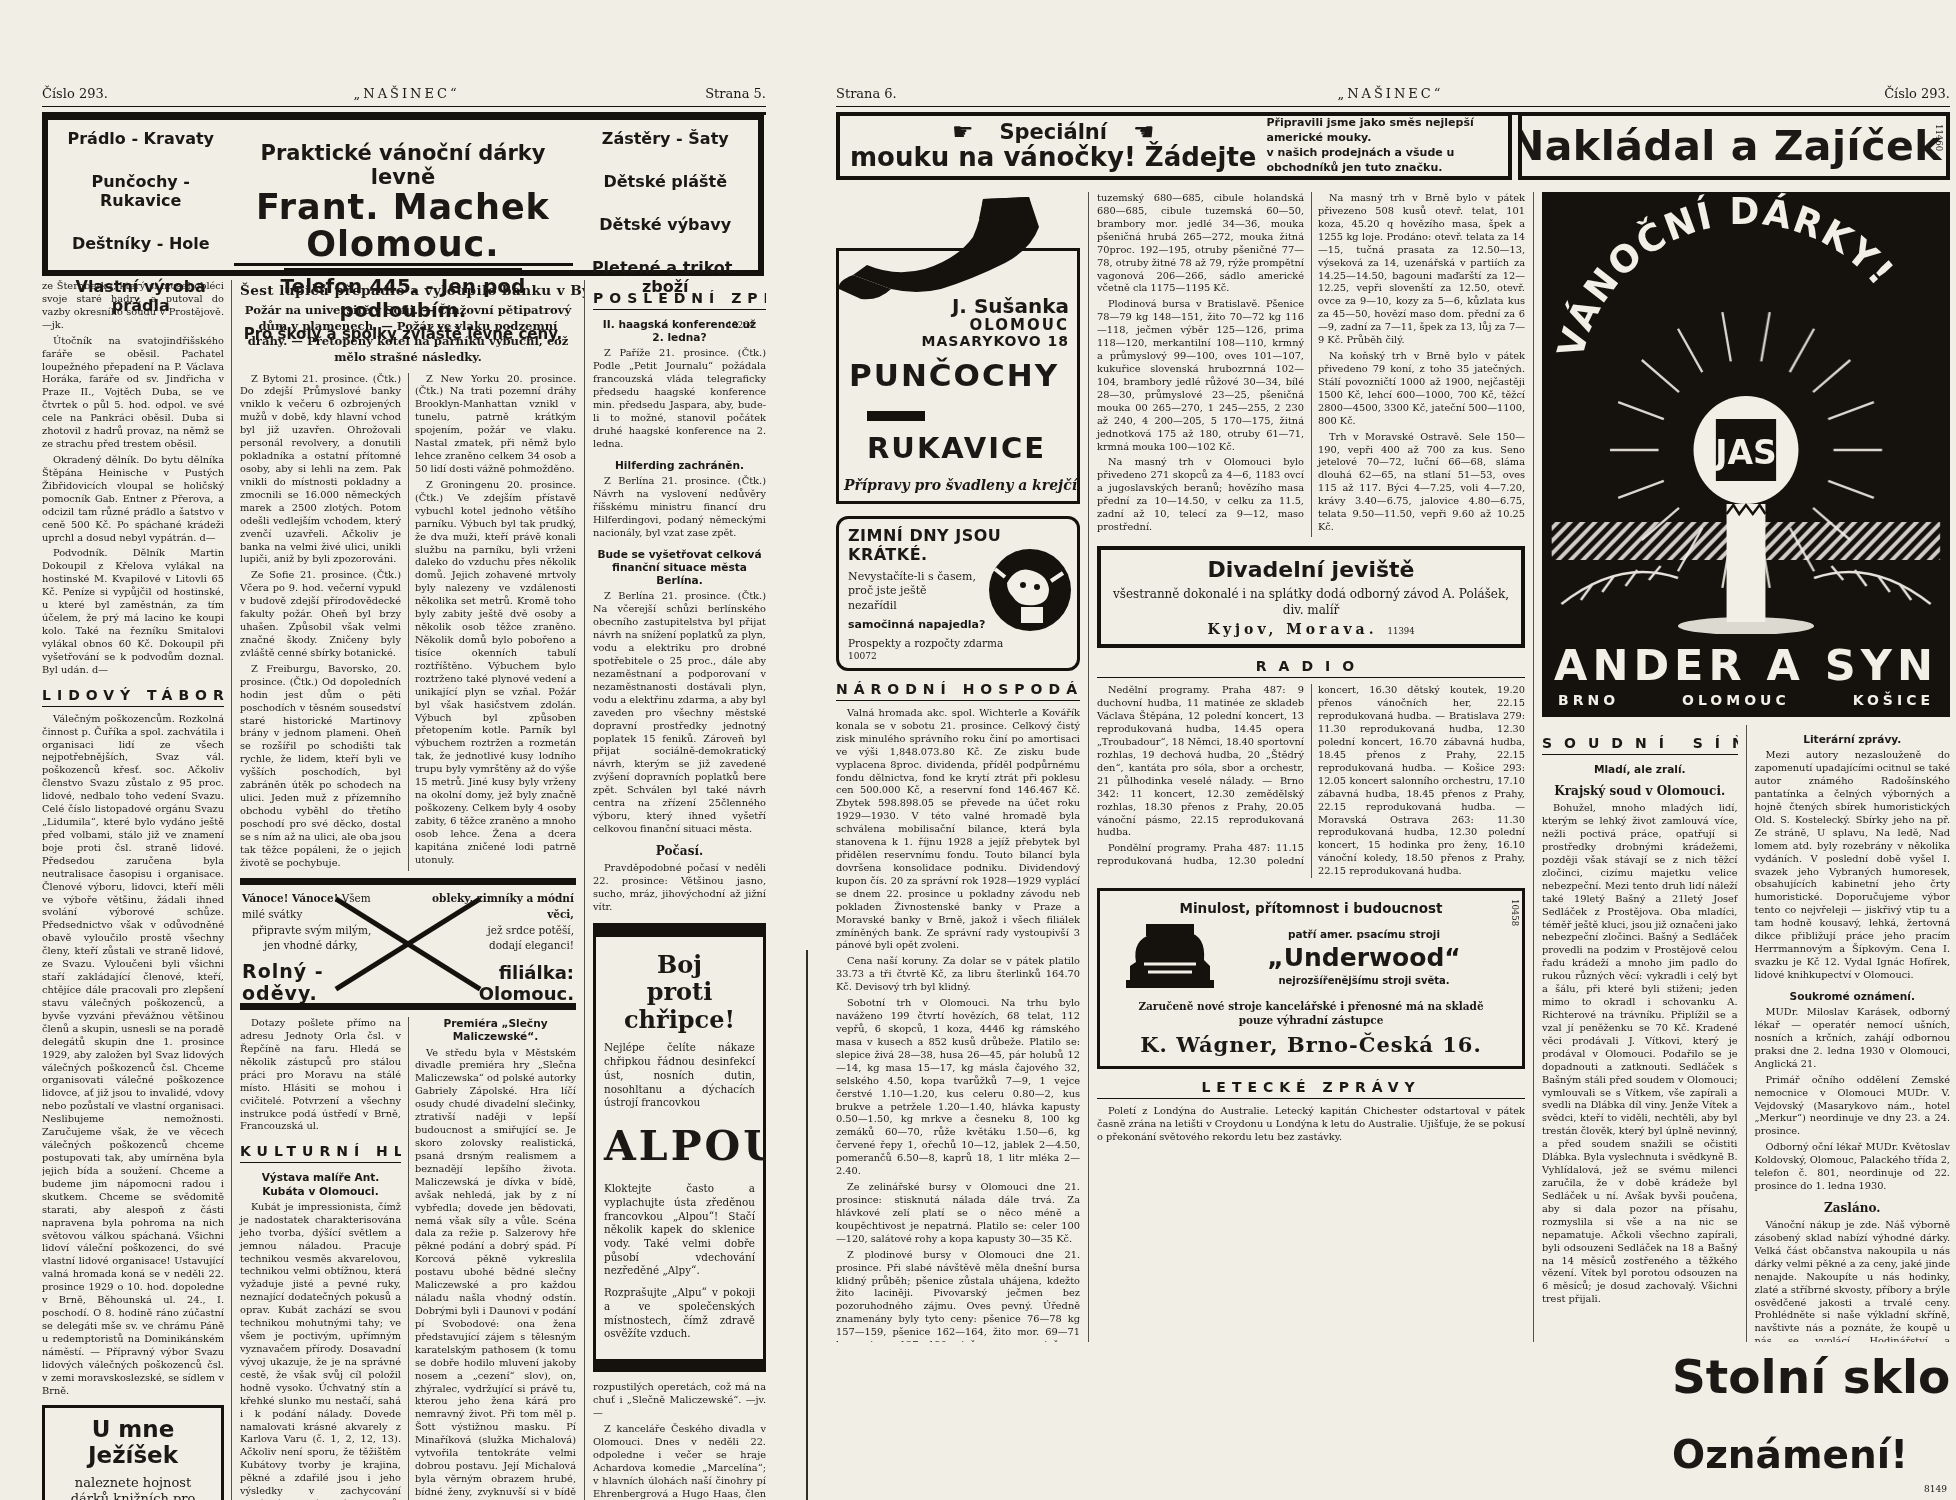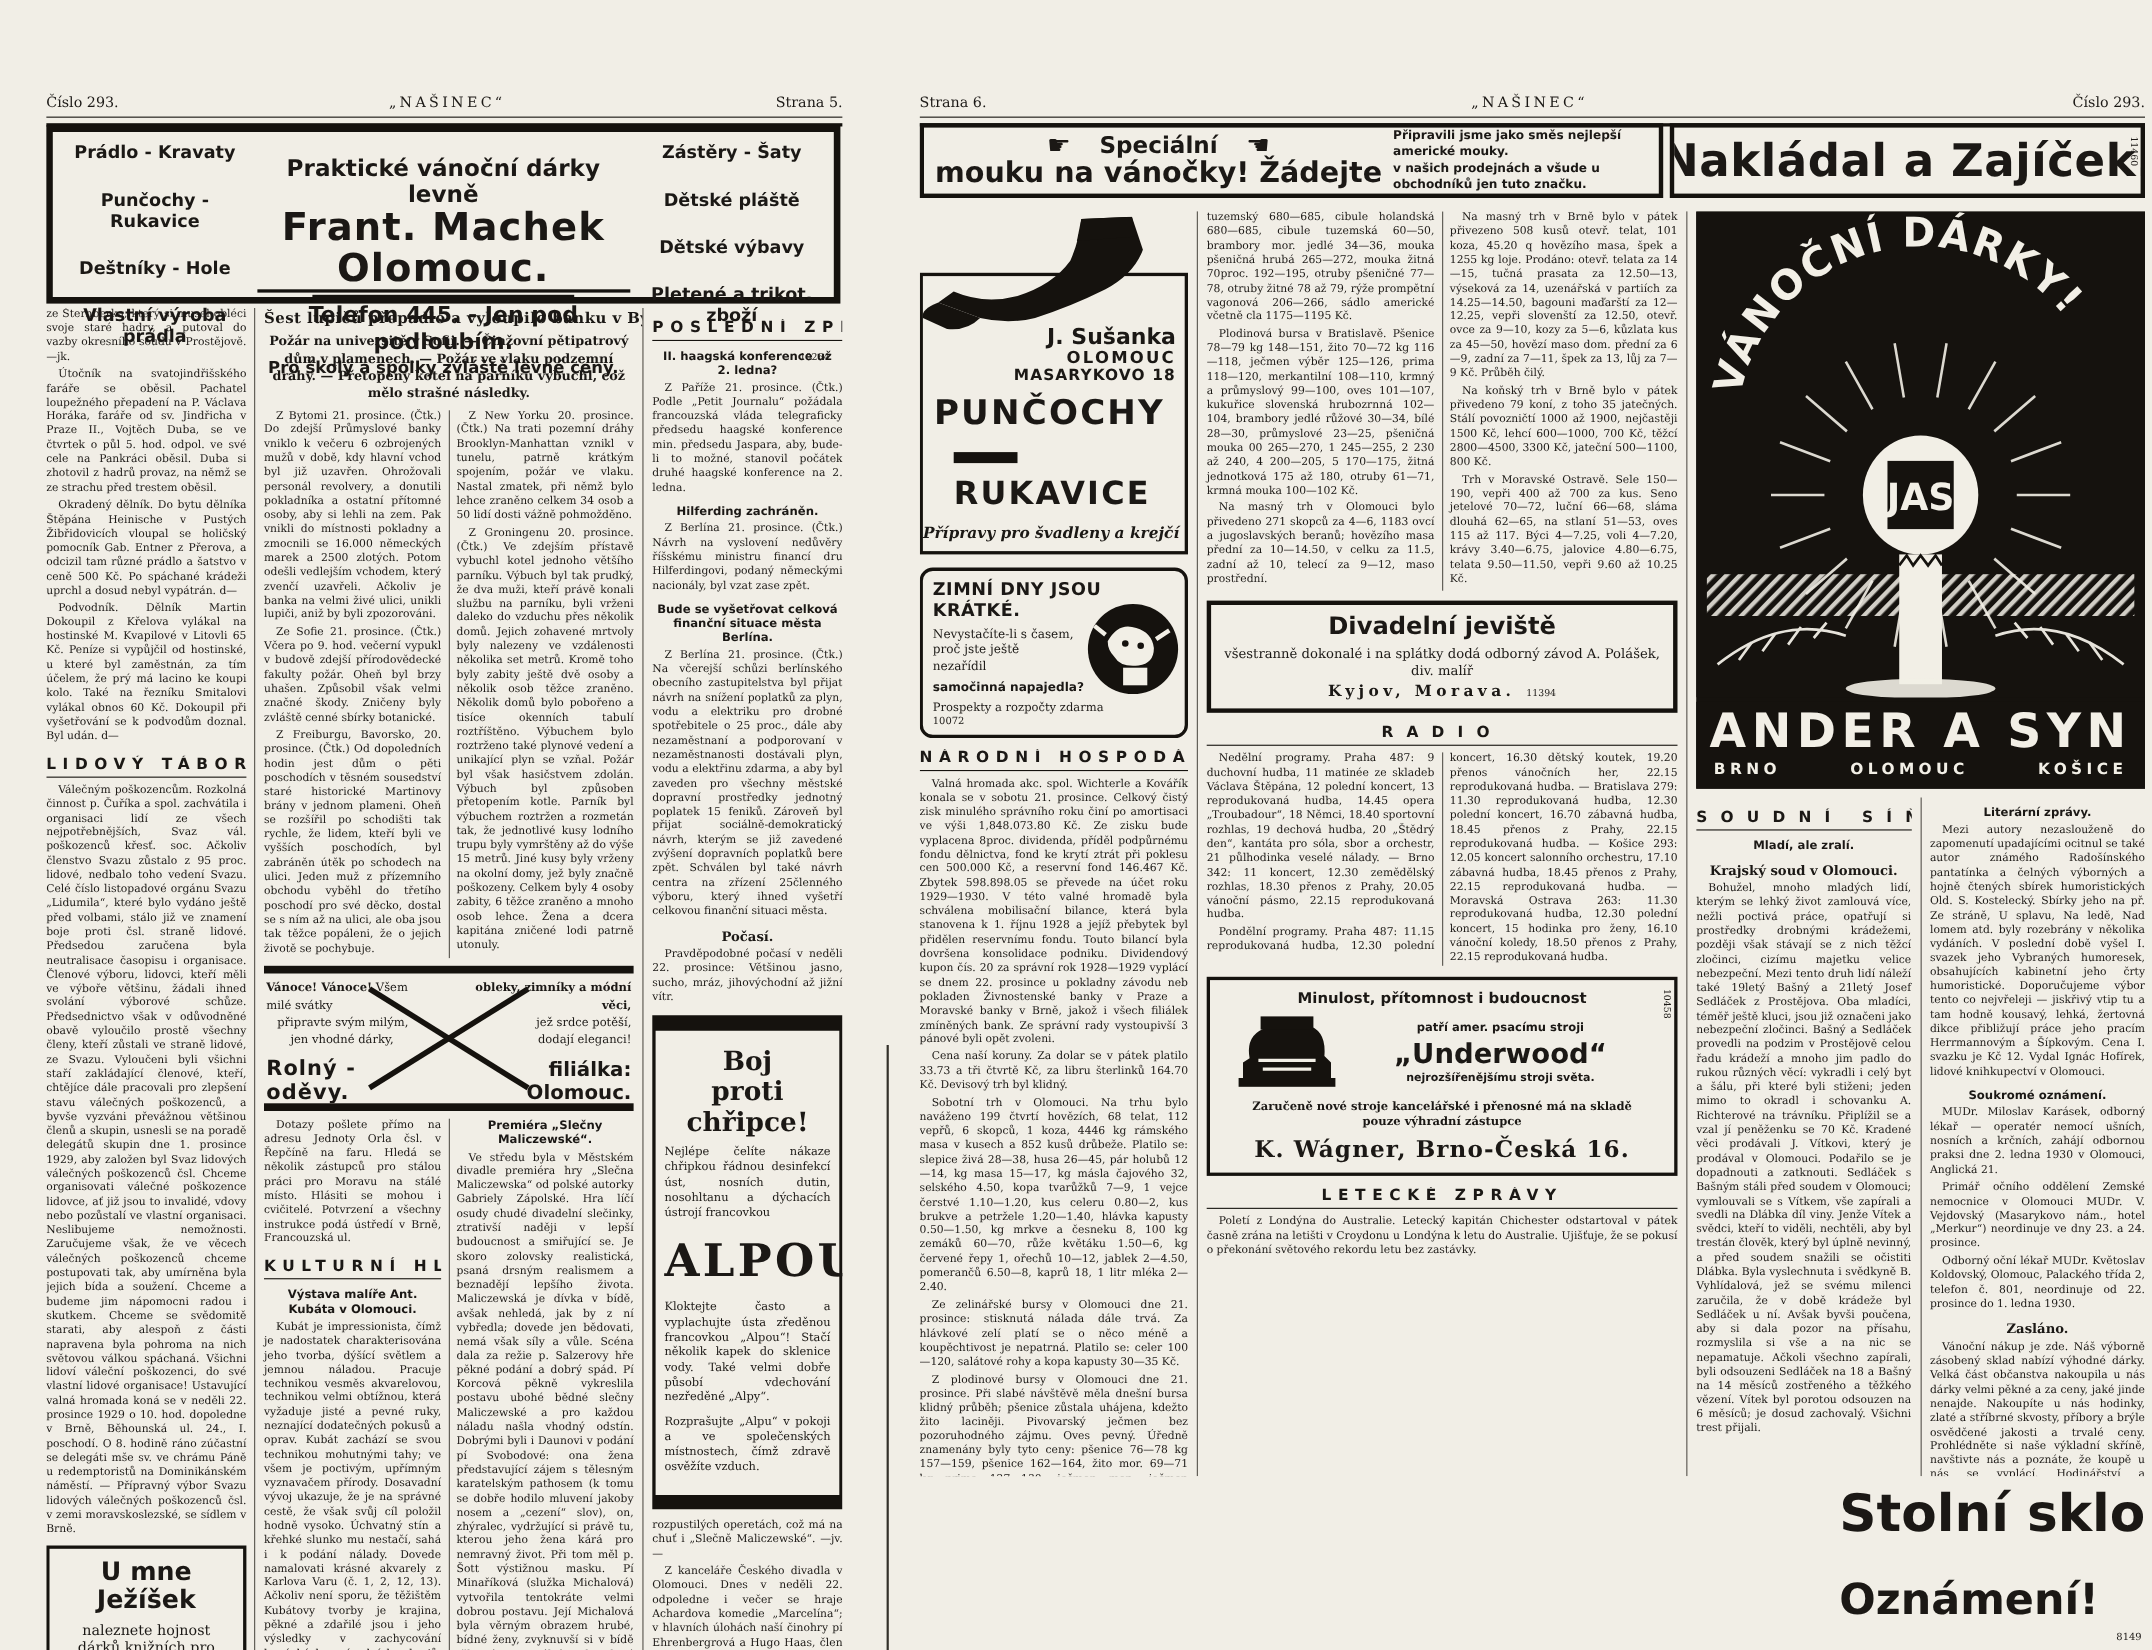--- a/index.html
+++ b/index.html
@@ -91,21 +91,21 @@
   
   #susanka{border:3px solid #15120e;height:238px;position:relative;padding:6px;overflow:visible;margin-top:56px;}
   #susanka svg.leg{position:absolute;top:-54px;left:-6px;}
   .su-names{position:absolute;top:44px;right:8px;text-align:right;font-family:"DejaVu Sans",sans-serif;font-weight:bold;line-height:1.1;}
   .su-n1{font-size:20px;}
   .su-n2{font-size:15px;letter-spacing:2px;}
   .su-n3{font-size:14px;letter-spacing:1px;}
   .su-b1{position:absolute;top:106px;left:10px;font:bold 31px "DejaVu Sans",sans-serif;letter-spacing:2px;}
   .su-b2{position:absolute;top:146px;left:28px;font:bold 29px "DejaVu Sans",sans-serif;letter-spacing:2px;}
   .su-b2::before{content:"";display:inline-block;width:58px;height:10px;background:#15120e;margin-right:6px;vertical-align:middle;}
-  .su-tag{position:absolute;bottom:8px;left:0;right:0;text-align:left;font:italic bold 14px "DejaVu Serif",serif;}
+  .su-tag{position:absolute;bottom:8px;left:0;right:0;text-align:right;font:italic bold 14px "DejaVu Serif",serif;}
 
   
   #zimni{border:3px solid #15120e;border-radius:12px;margin-top:12px;padding:7px 9px;position:relative;min-height:116px;overflow:hidden;}
   .z1{font:bold 16px "DejaVu Sans",sans-serif;letter-spacing:.5px;}
   .z2{font:11px "DejaVu Serif",serif;margin-top:6px;width:130px;line-height:1.3;}
   .z3{font:bold 11px "DejaVu Sans",sans-serif;margin-top:5px;width:140px;}
   .z4{font:10.5px "DejaVu Serif",serif;margin-top:6px;}
   .z5{font-size:9px;margin-top:2px;}
   #zimni svg{position:absolute;right:4px;top:28px;}
 

